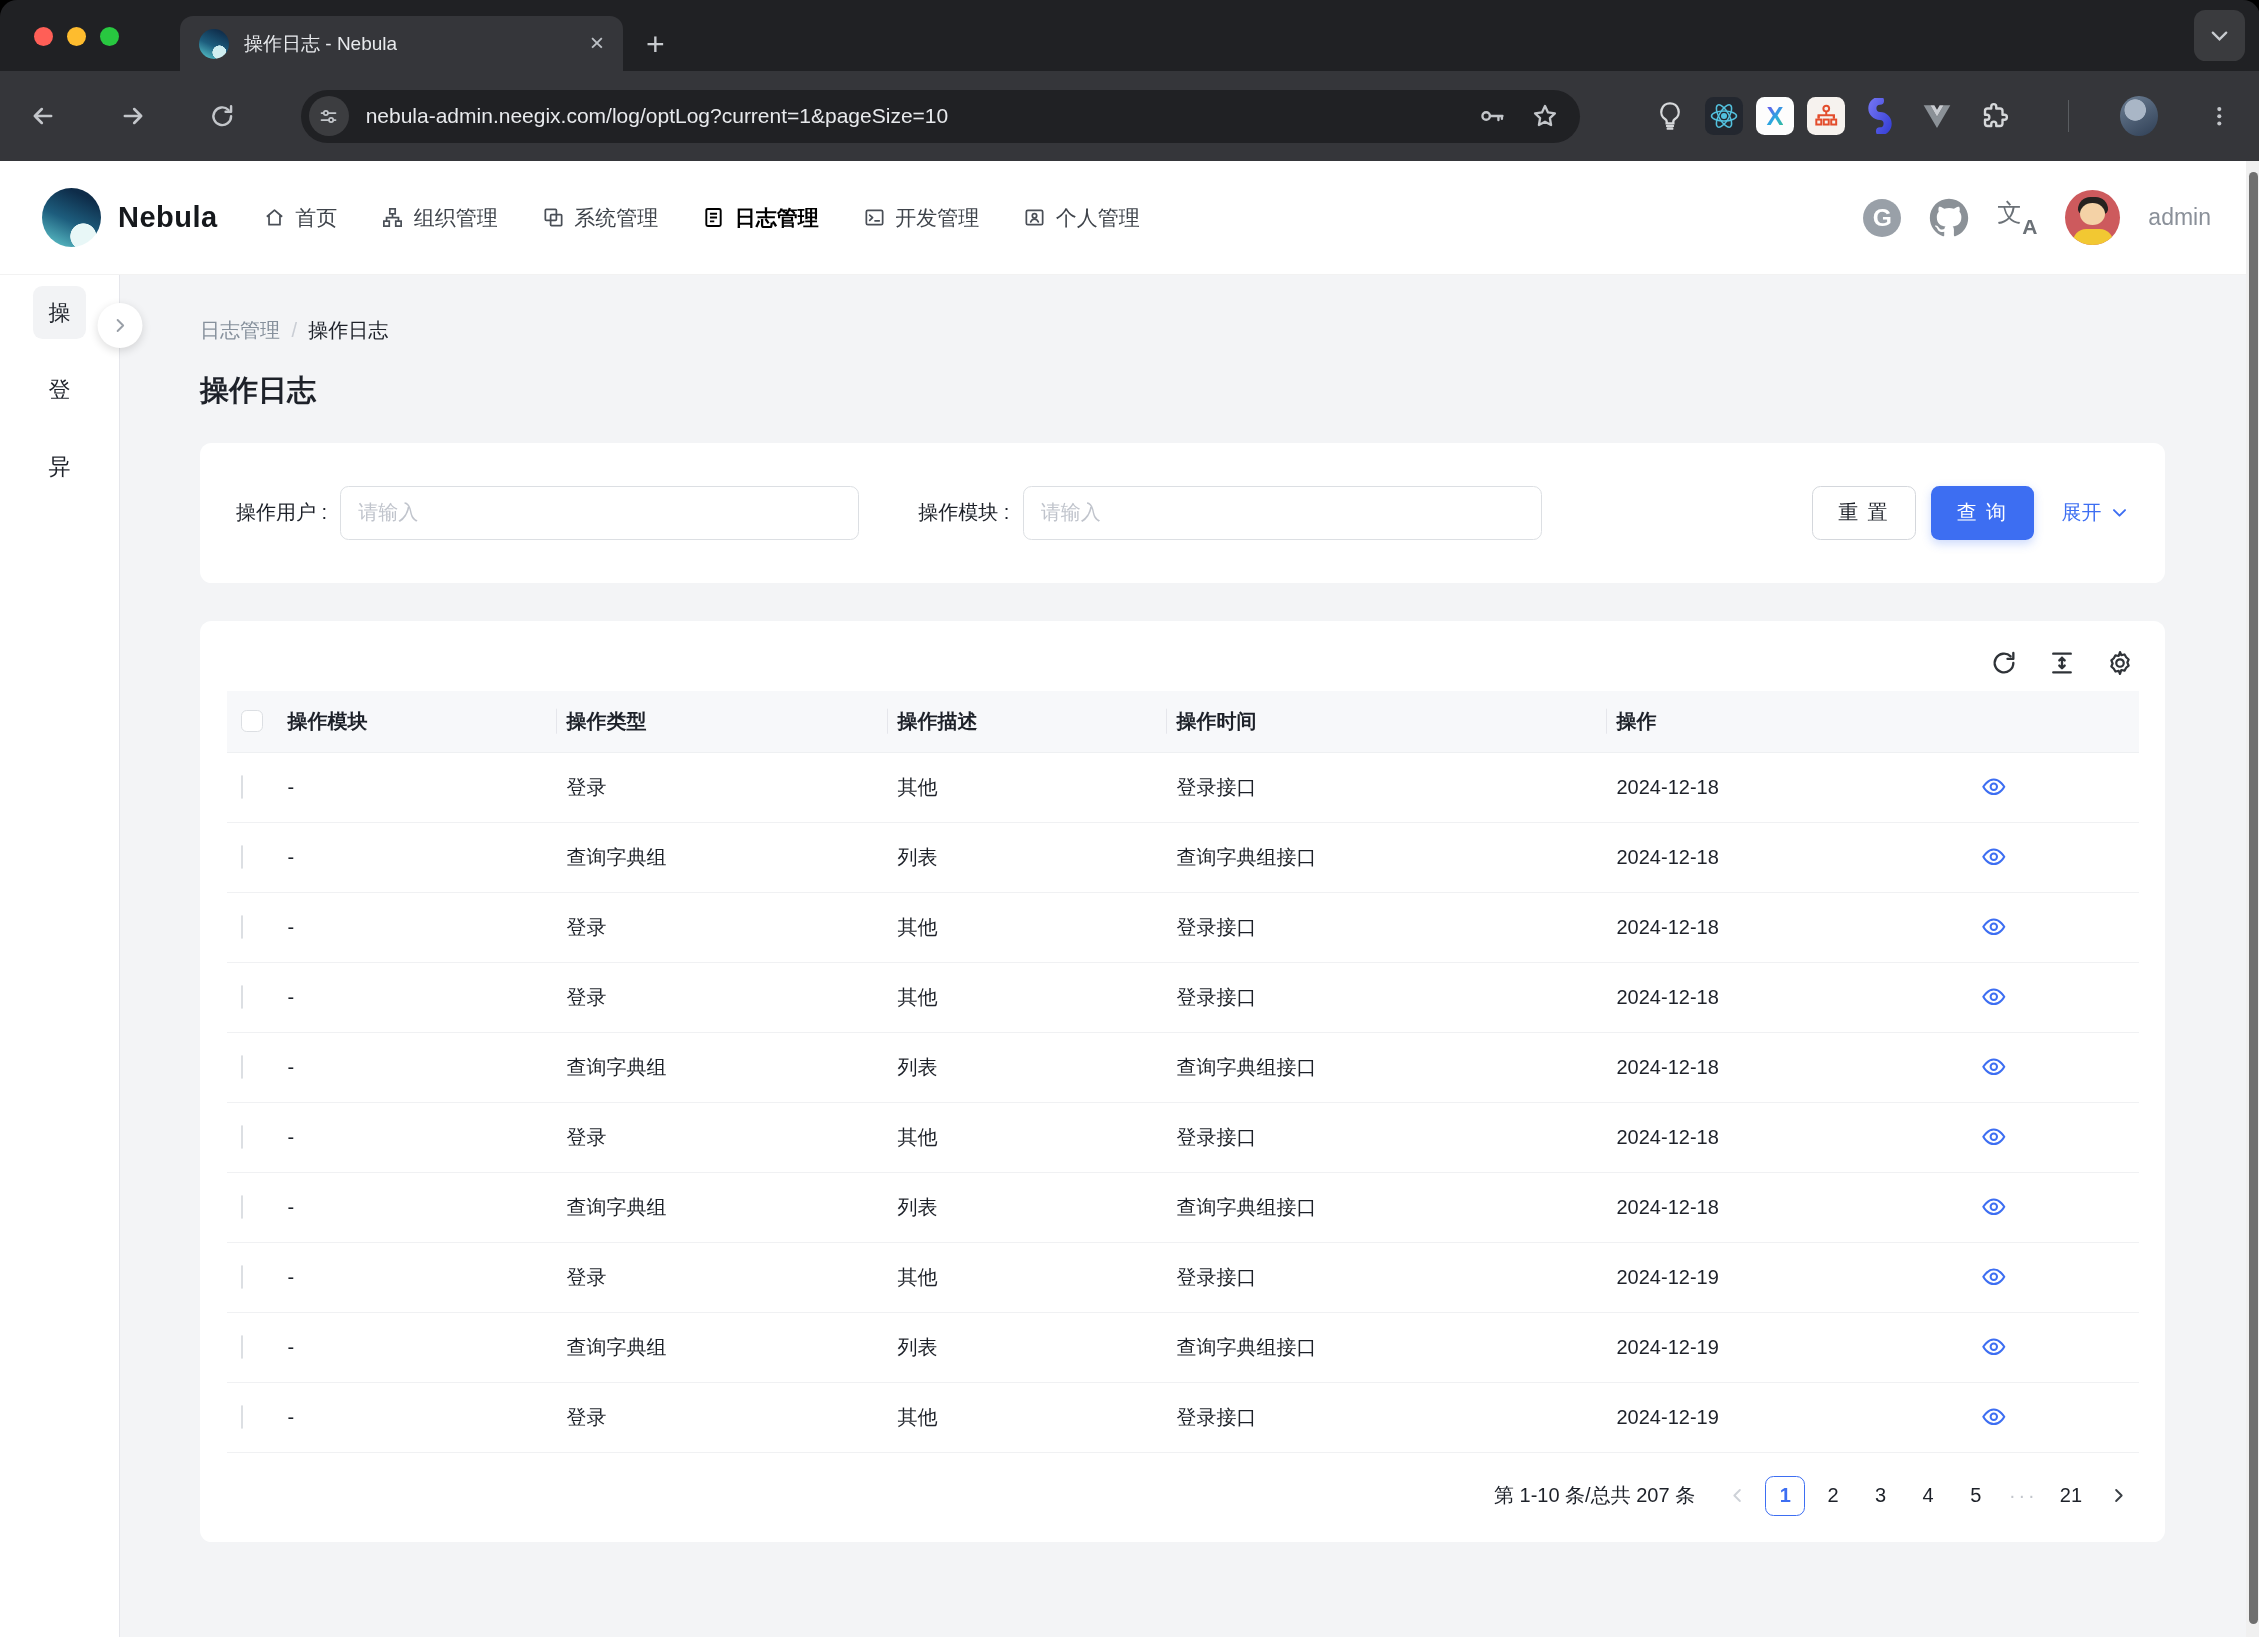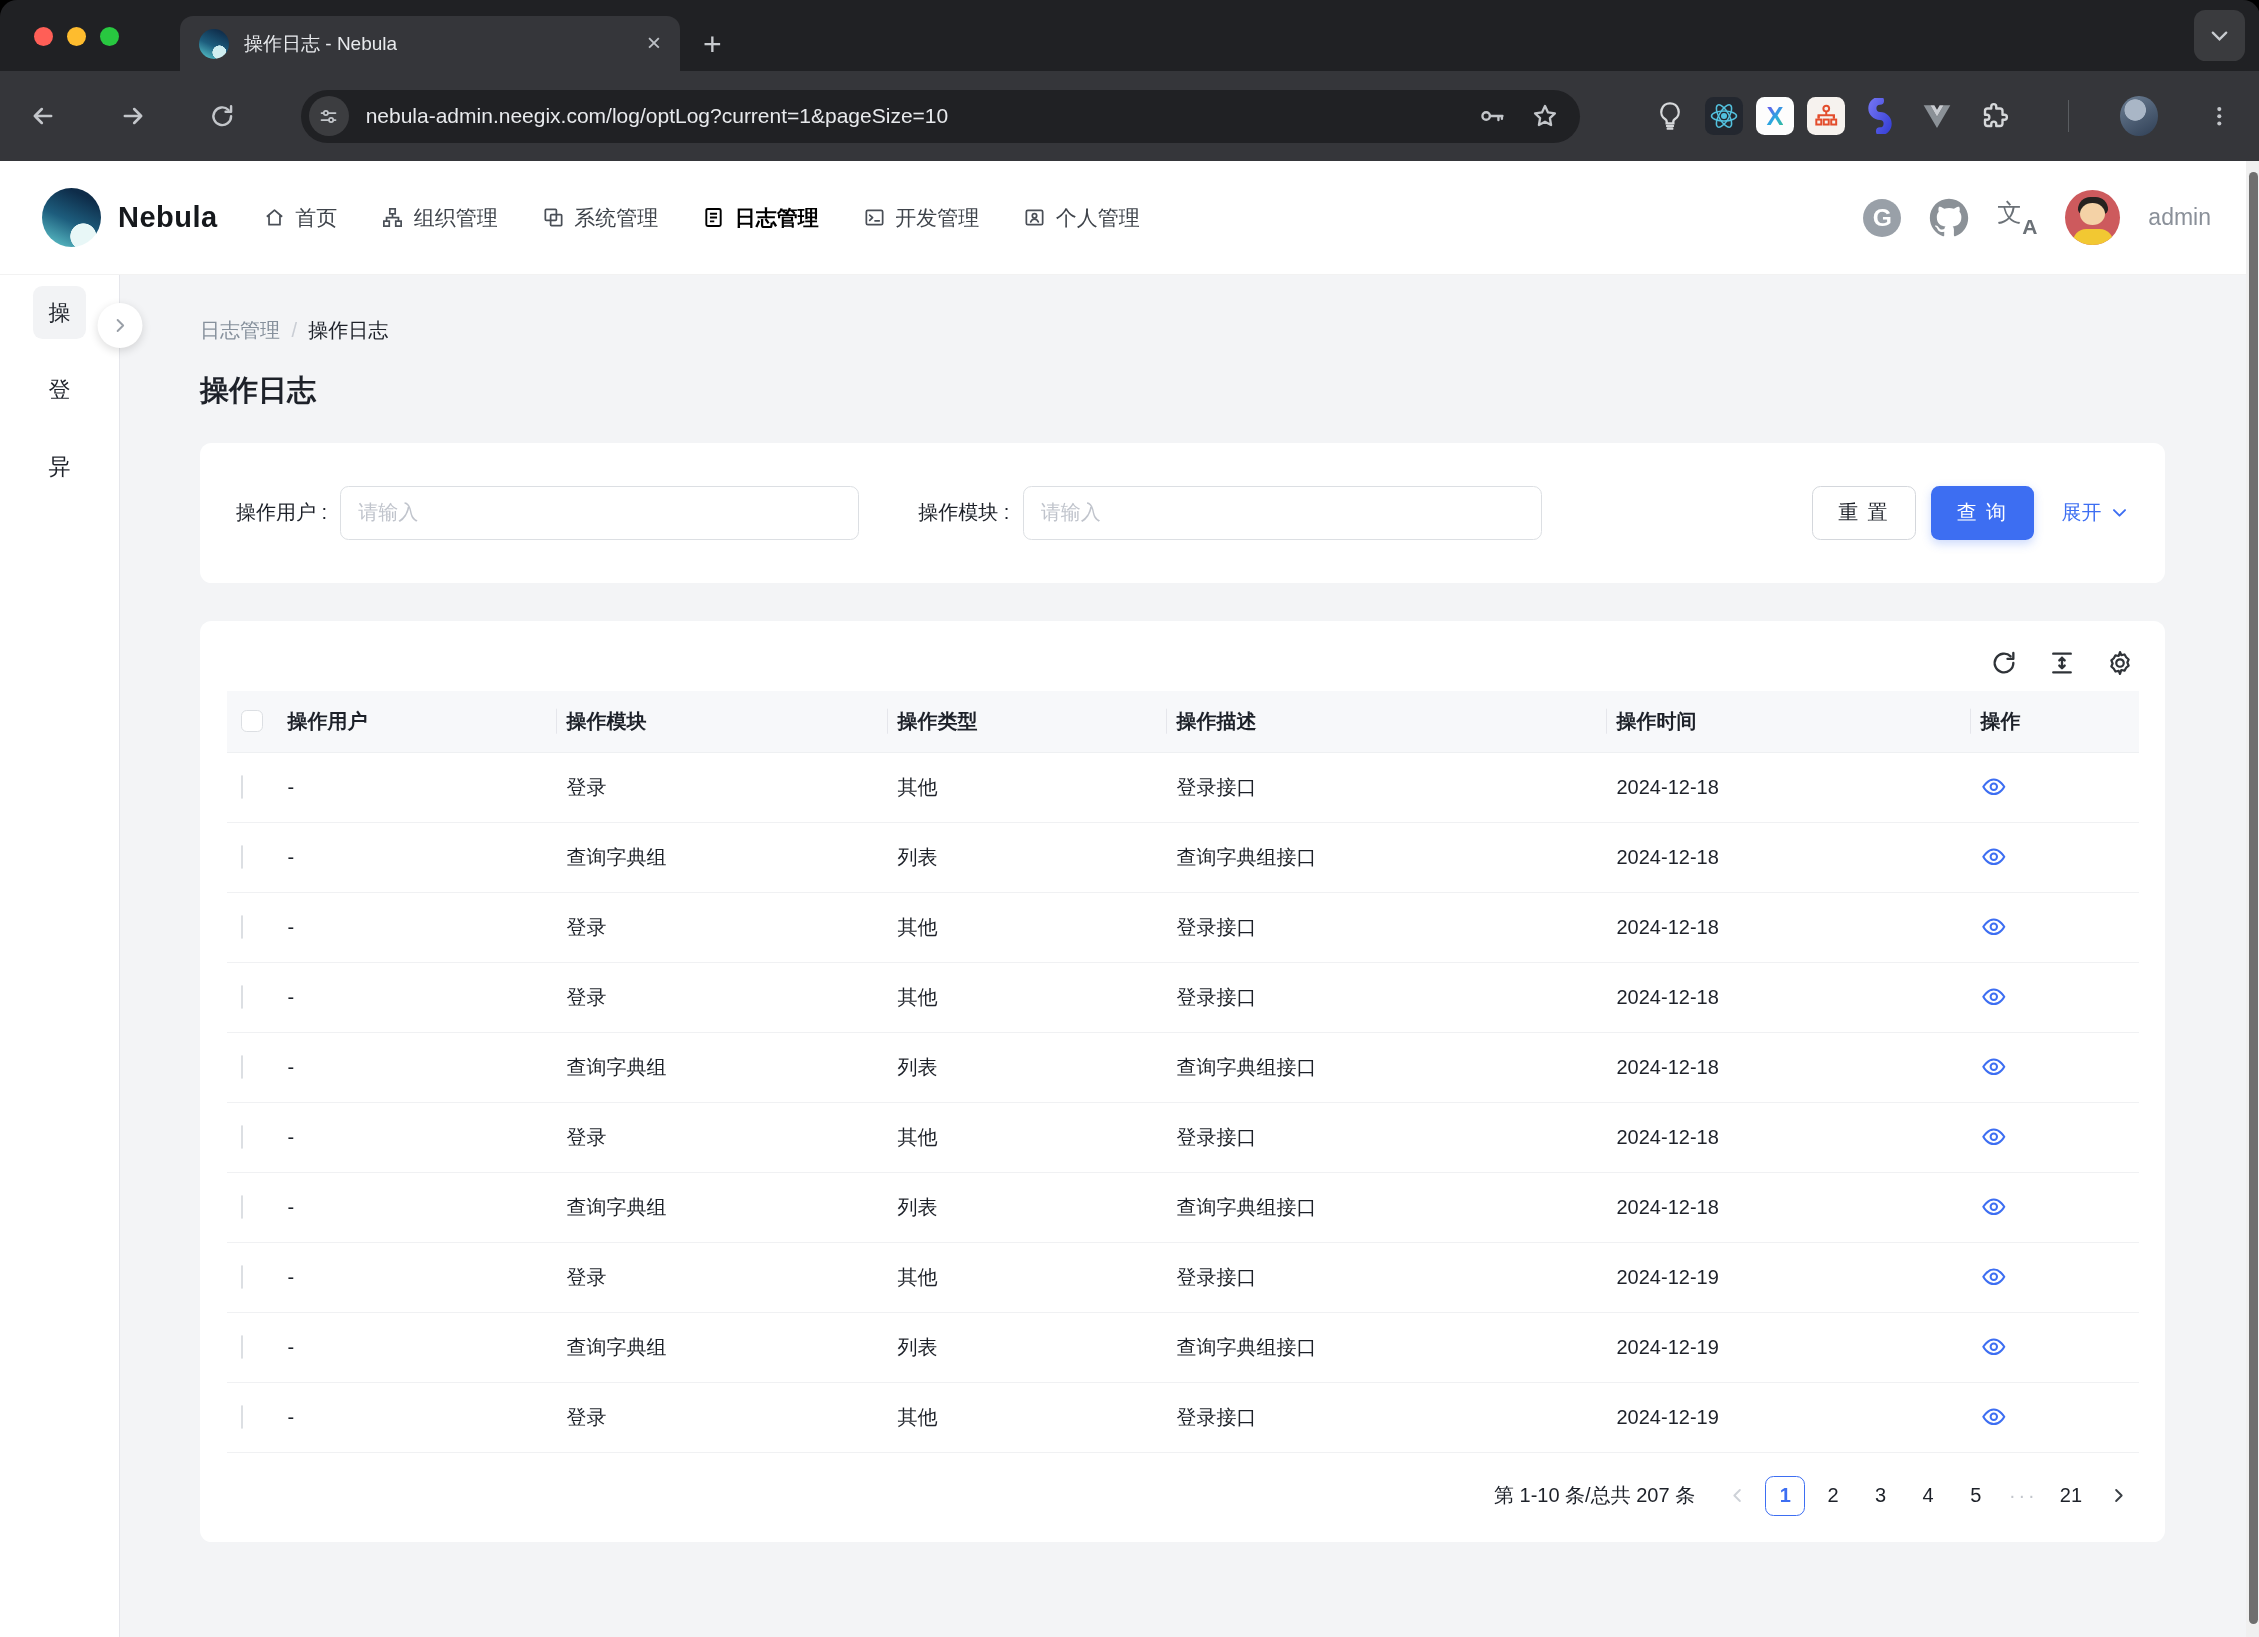--- a/index.html
+++ b/index.html
@@ -5,21 +5,21 @@
   * { margin:0; padding:0; box-sizing:border-box; }
   html,body { width:2260px; height:1637px; background:#000; overflow:hidden; }
   body { font-family:"Liberation Sans","DejaVu Sans",sans-serif; }
   .screen { position:relative; width:2260px; height:1637px; border-radius:17px 17px 0 0; overflow:hidden; }
 
   
   .tabbar { height:71px; background:#202124; display:flex; align-items:flex-end; position:relative; }
   .traffic { position:absolute; left:34px; top:26.5px; display:flex; gap:14px; }
   .traffic i { width:19px; height:19px; border-radius:50%; display:block; }
   .tl-close{background:#ff5f57;} .tl-min{background:#febc2e;} .tl-zoom{background:#28c840;}
-  .tab { margin-left:180px; width:500px; height:55px; background:#35363a; border-radius:13.2px 13.2px 0 0; display:flex; align-items:center; padding:0 19px; }
+  .tab { margin-left:180px; width:443px; height:55px; background:#35363a; border-radius:13.2px 13.2px 0 0; display:flex; align-items:center; padding:0 19px; }
   .favicon { width:30px; height:30px; border-radius:50%; background:radial-gradient(circle at 68% 78%, #cfeef0 0 22%, transparent 23%), linear-gradient(205deg,#10304e 15%,#1d5d7d 55%,#4fb6c0 90%); }
   .tab-title { color:#e8eaed; font-size:19px; margin-left:15px; white-space:nowrap; overflow:hidden; }
   .tab-close { margin-left:auto; color:#bdc1c6; font-size:24.6px; line-height:1; }
   .newtab { color:#c8cbcf; font-size:32px; font-weight:300; margin-left:23px; padding-bottom:7.6px; }
   .win-chevron { position:absolute; right:15px; top:9.5px; width:51px; height:51px; background:#3a3b3e; border-radius:11.4px; display:flex; align-items:center; justify-content:center; }
 
   .toolbar { height:90px; background:#35363a; display:flex; align-items:center; padding:0 21px;gap:36px; }
   .navbtn { width:47px; height:47px; display:flex; align-items:center; justify-content:center; margin-right:9.5px; }
   .urlbar { width:1363px; height:53px; margin-left:11.4px; background:#202124; border-radius:26.5px; display:flex; align-items:center; padding:0 9.5px 0 7.6px; }
   .tune-circle { width:40px; height:40px; border-radius:50%; background:#3c3d40; display:flex; align-items:center; justify-content:center; }
@@ -355,21 +355,20 @@
                   <circle cx="12" cy="12" r="3.2"></circle>
                   <path d="M12 2.6l1.1 2.6 2.8-.5 1.4 2.4 2.1 1.9-1.1 2.6 1.1 2.6-2.1 1.9-1.4 2.4-2.8-.5L12 21.4l-1.1-2.6-2.8.5-1.4-2.4-2.1-1.9 1.1-2.6-1.1-2.6 2.1-1.9 1.4-2.4 2.8.5z" stroke-linejoin="round"></path>
                 </svg>
             </div>
           </div>
 
           <div class="grid-row tbl-header">
             <div class="th cb cb-cell">
                 <span class="checkbox"></span>
               </div>
-            <div class="th">操作用户</div>
             <div class="th">操作模块</div>
             <div class="th">操作类型</div>
             <div class="th">操作描述</div>
             <div class="th">操作时间</div>
             <div class="th">操作</div>
           </div>
 
           <div class="grid-row tbl-row">
             <div class="cb-cell"><span class="checkbox"></span></div>
             <div>-</div>

